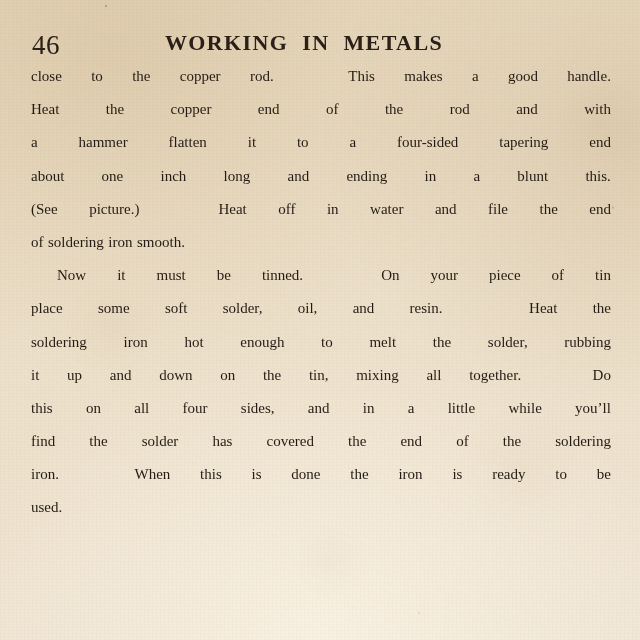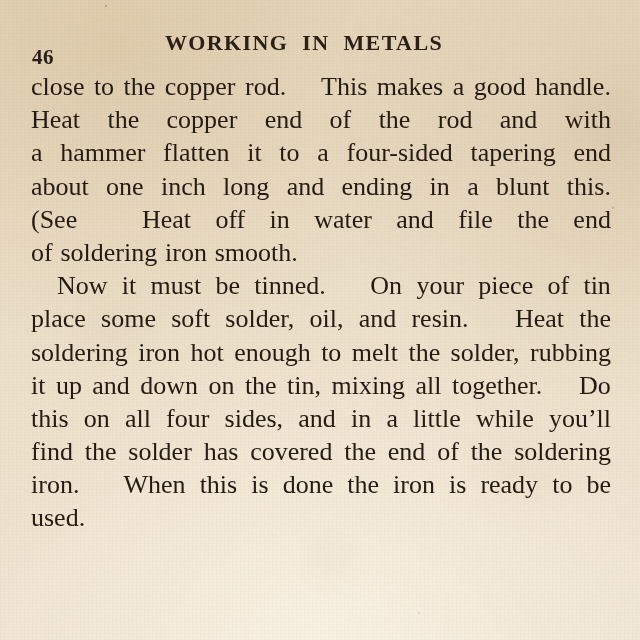--- a/index.html
+++ b/index.html
@@ -71,23 +71,23 @@
     position: absolute;
     left: 0;
     top: 30px;
     width: 640px;
     height: 30px;
   }
 
   .folio {
     position: absolute;
     left: 32px;
-    top: 15px;
-    font-size: 21px;
-    font-weight: bold;
+    top: 0;
+    font-size: 27px;
+    font-weight: normal;
     color: #2a2018;
     letter-spacing: 0.5px;
   }
 
   .head-title {
     position: absolute;
     left: 0;
     top: 0;
     width: 608px;
     text-align: center;
@@ -95,24 +95,24 @@
     font-weight: bold;
     color: #2a2018;
     letter-spacing: 1.4px;
     word-spacing: 7px;
   }
 
   
   .body-text {
     position: absolute;
     left: 31px;
-    top: 70px;
+    top: 60px;
     width: 580px;
     color: #241c14;
-    font-size: 26px;
+    font-size: 15px;
   }
 
   .line {
     height: 33.2px;
     line-height: 33.2px;
     white-space: nowrap;
     display: flex;
     width: 580px;
   }
 
@@ -205,20 +205,21 @@
           <span class="w">long</span>
           <span class="w">and</span>
           <span class="w">ending</span>
           <span class="w">in</span>
           <span class="w">a</span>
           <span class="w">blunt</span>
           <span class="w">this.</span>
         </div>
         <div class="line just">
           <span class="w">(See</span>
+          <span class="w">picture.)</span>
           <span class="gap"></span>
           <span class="w">Heat</span>
           <span class="w">off</span>
           <span class="w">in</span>
           <span class="w">water</span>
           <span class="w">and</span>
           <span class="w">file</span>
           <span class="w">the</span>
           <span class="w">end</span>
         </div>

